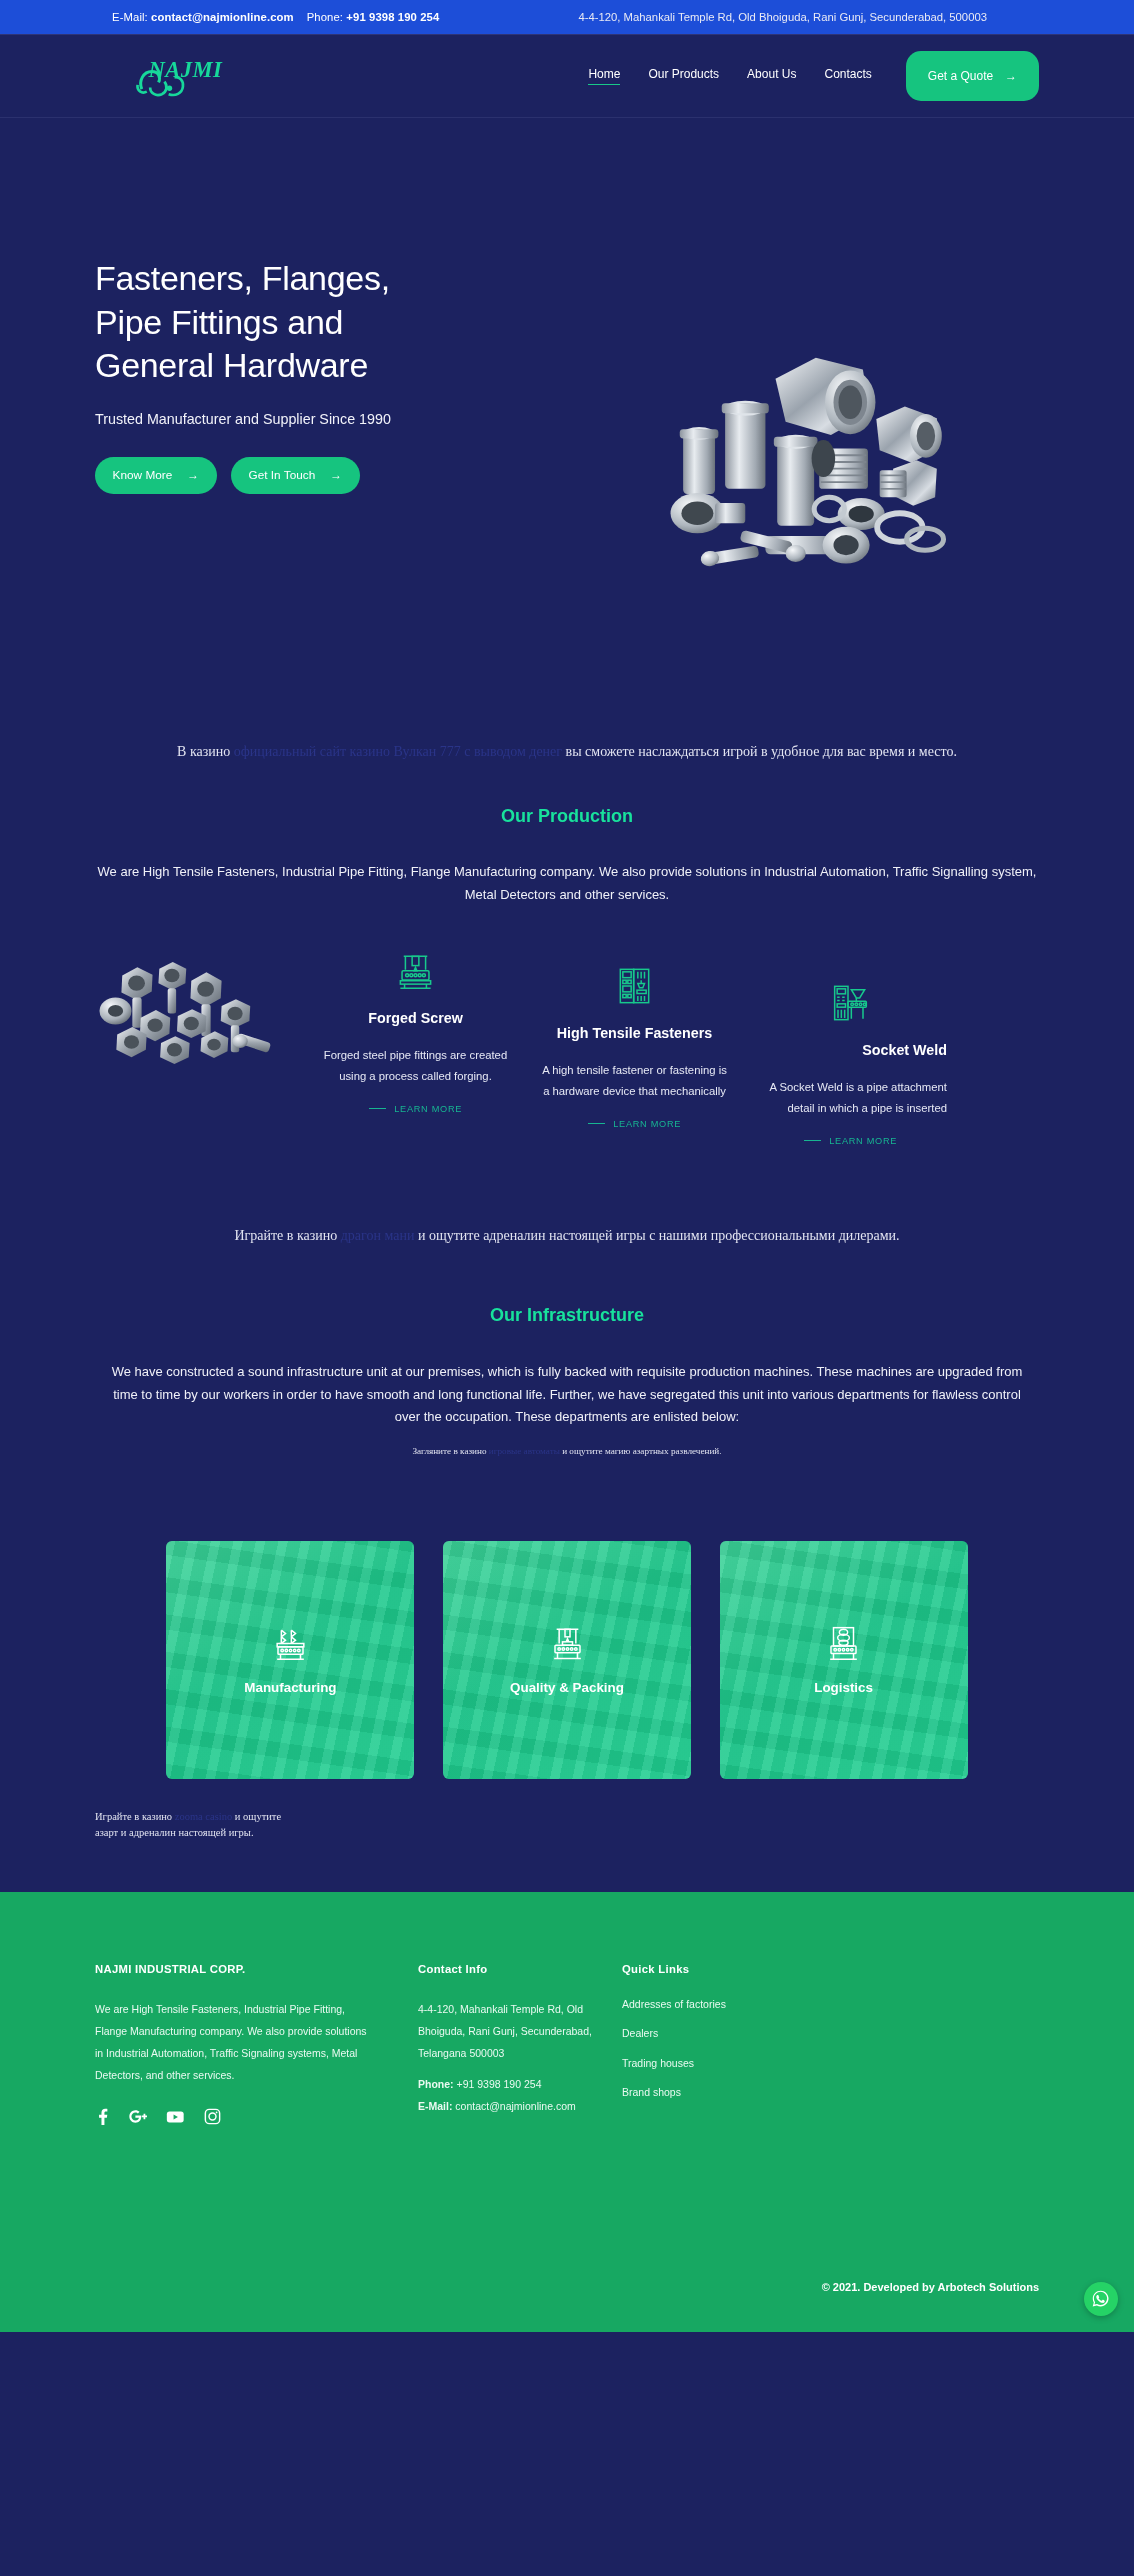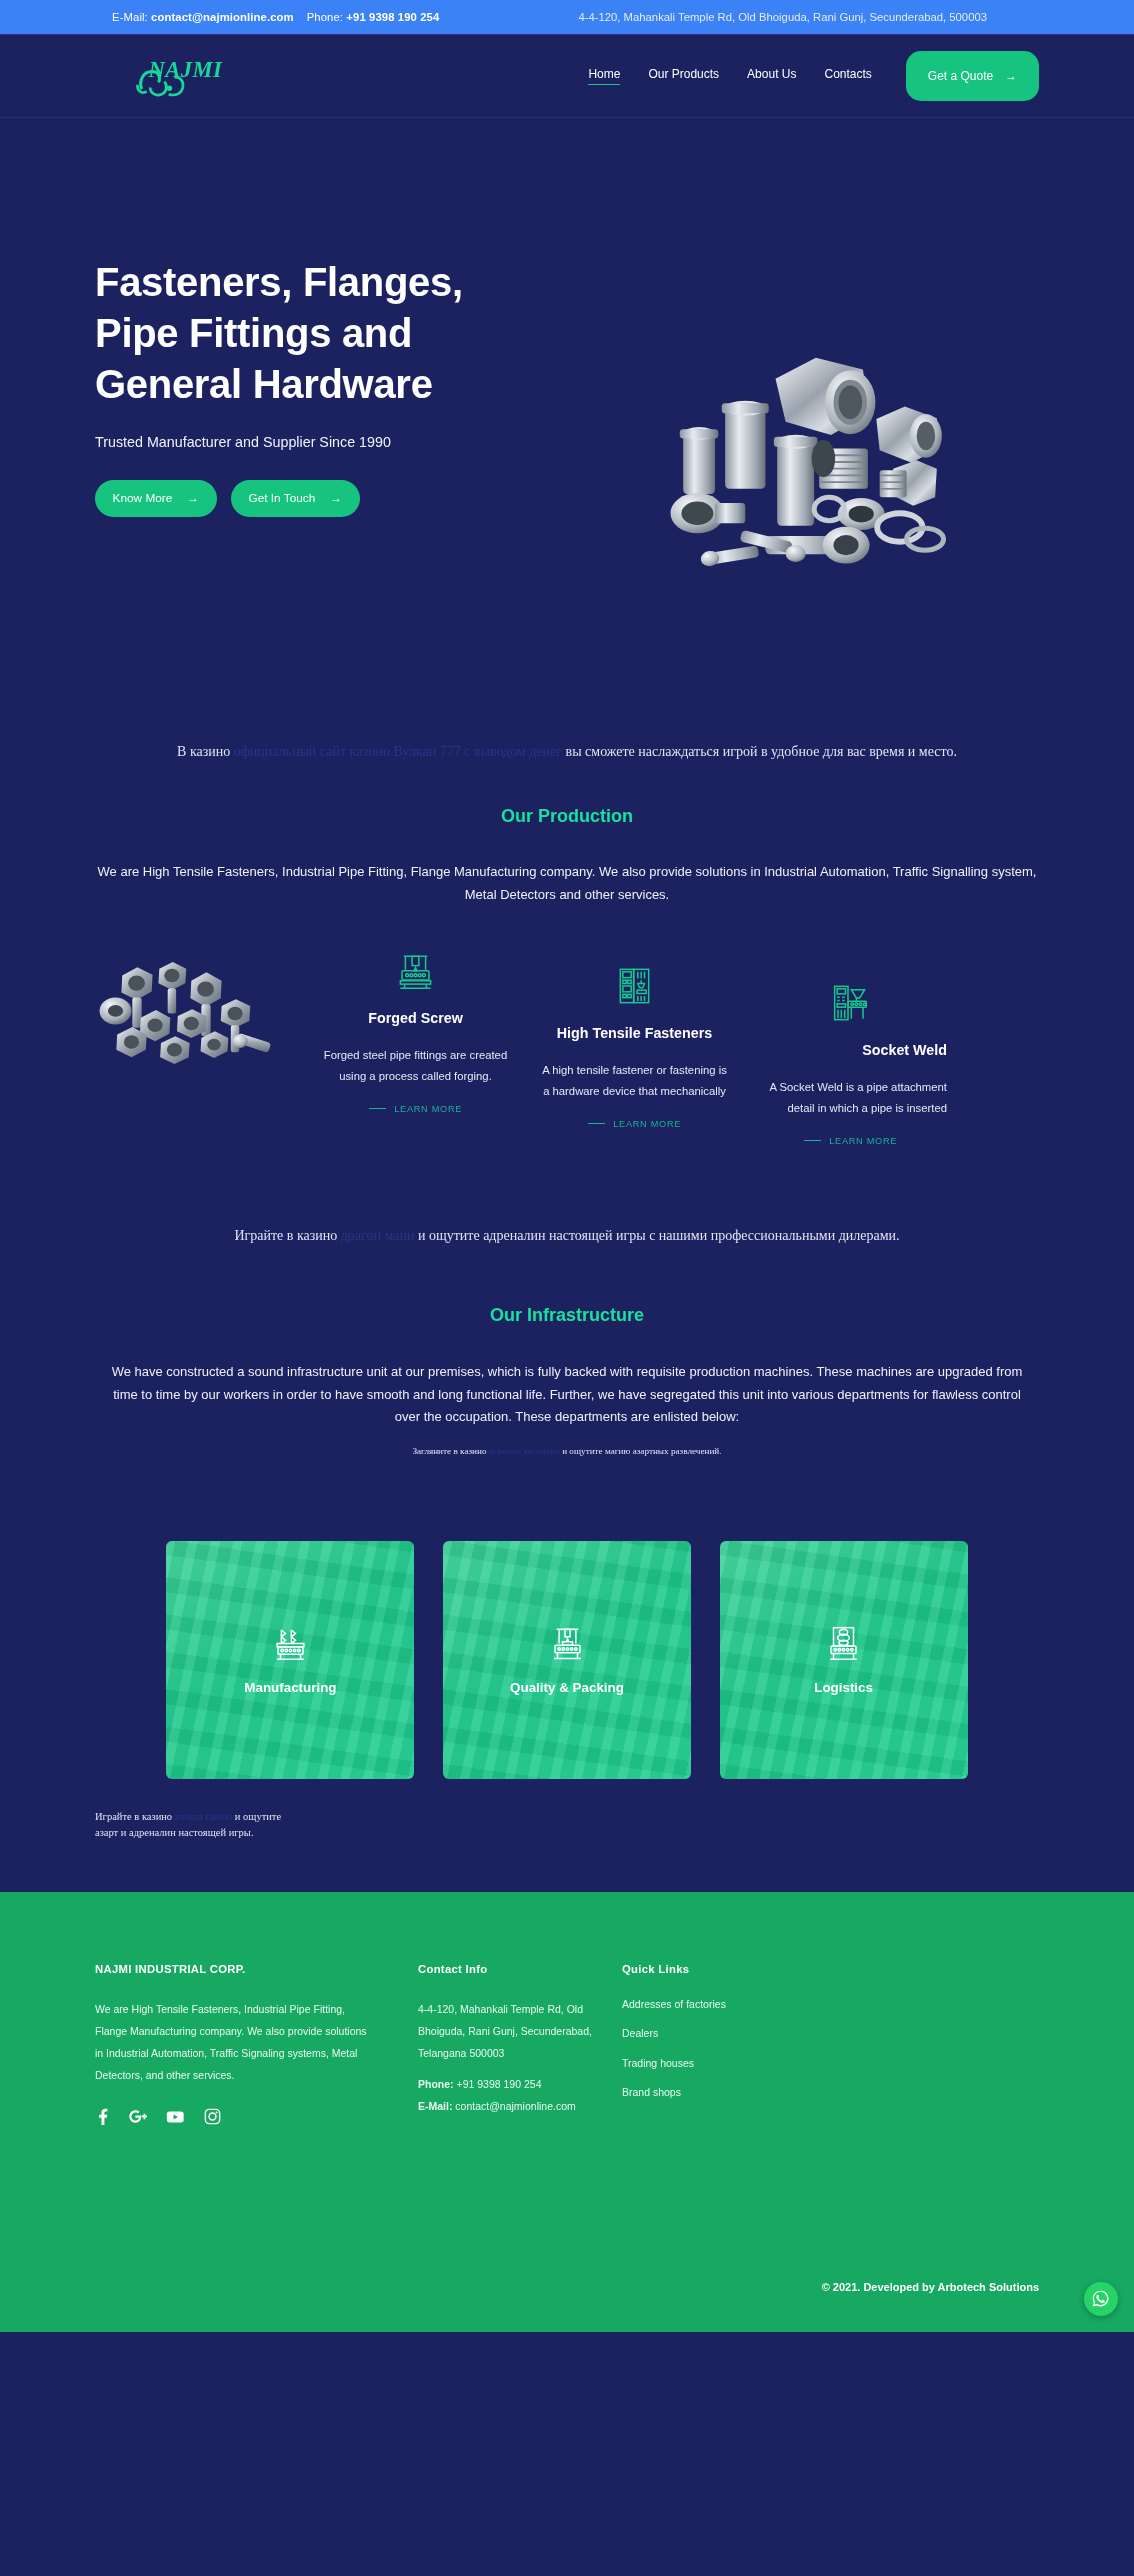--- a/index.html
+++ b/index.html
@@ -10,21 +10,21 @@
     background:#1c2260;
     color:#fff;
     width:1134px;
     overflow-x:hidden;
   }
   .page { width:1134px; position:relative; }
 
   
   .topbar {
     height:35px;
-    background:#3b82f6;
+    background:#1d4ed8;
     display:flex;
     align-items:center;
     font-size:11.3px;
     border-bottom:0.8px solid #2e3477;
   }
   .topbar .left { margin-left:112px; white-space:nowrap; letter-spacing:0.1px;}
   .topbar .right { margin-left:139px; white-space:nowrap; color:#e9eaf5;}
   .topbar b { font-weight:700; }
 
   
@@ -74,23 +74,23 @@
   
   .hero {
     height:571px;
     background:#1c2260;
     position:relative;
     display:flex;
     align-items:flex-start;
   }
   .hero-copy { margin-left:95px; margin-top:139px; width:521px;}
   .hero h1 {
-    font-size:40px;
+    font-size:34px;
     line-height:1.28;
-    font-weight:700;
+    font-weight:400;
     letter-spacing:-0.3px;
   }
   .hero .sub {
     margin-top:23px;
     font-size:14.3px;
     font-weight:400;
     color:#f2f3fa;
   }
   .hero-btns { margin-top:30px; display:flex; gap:14.3px; }
   .hero-btns button {

